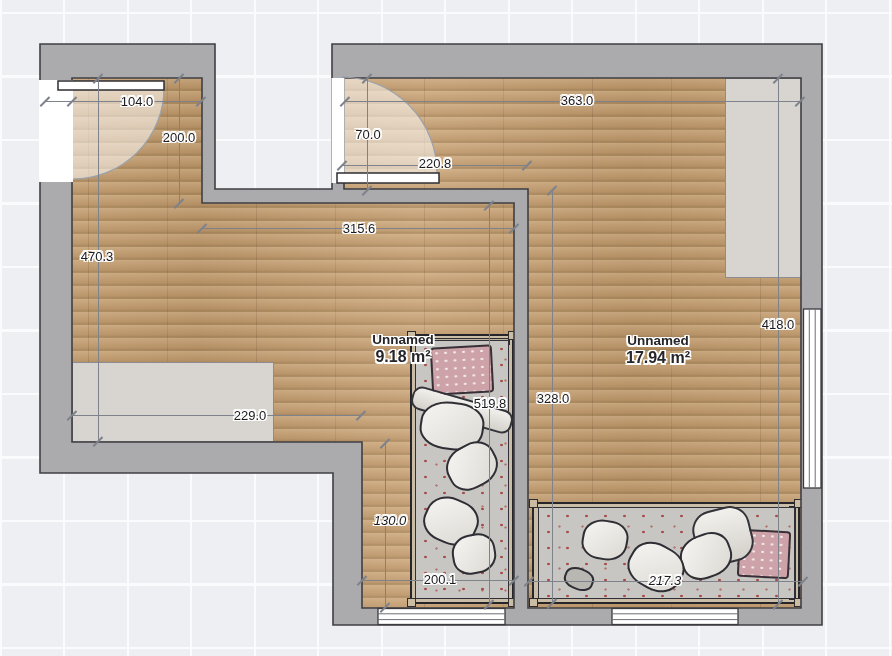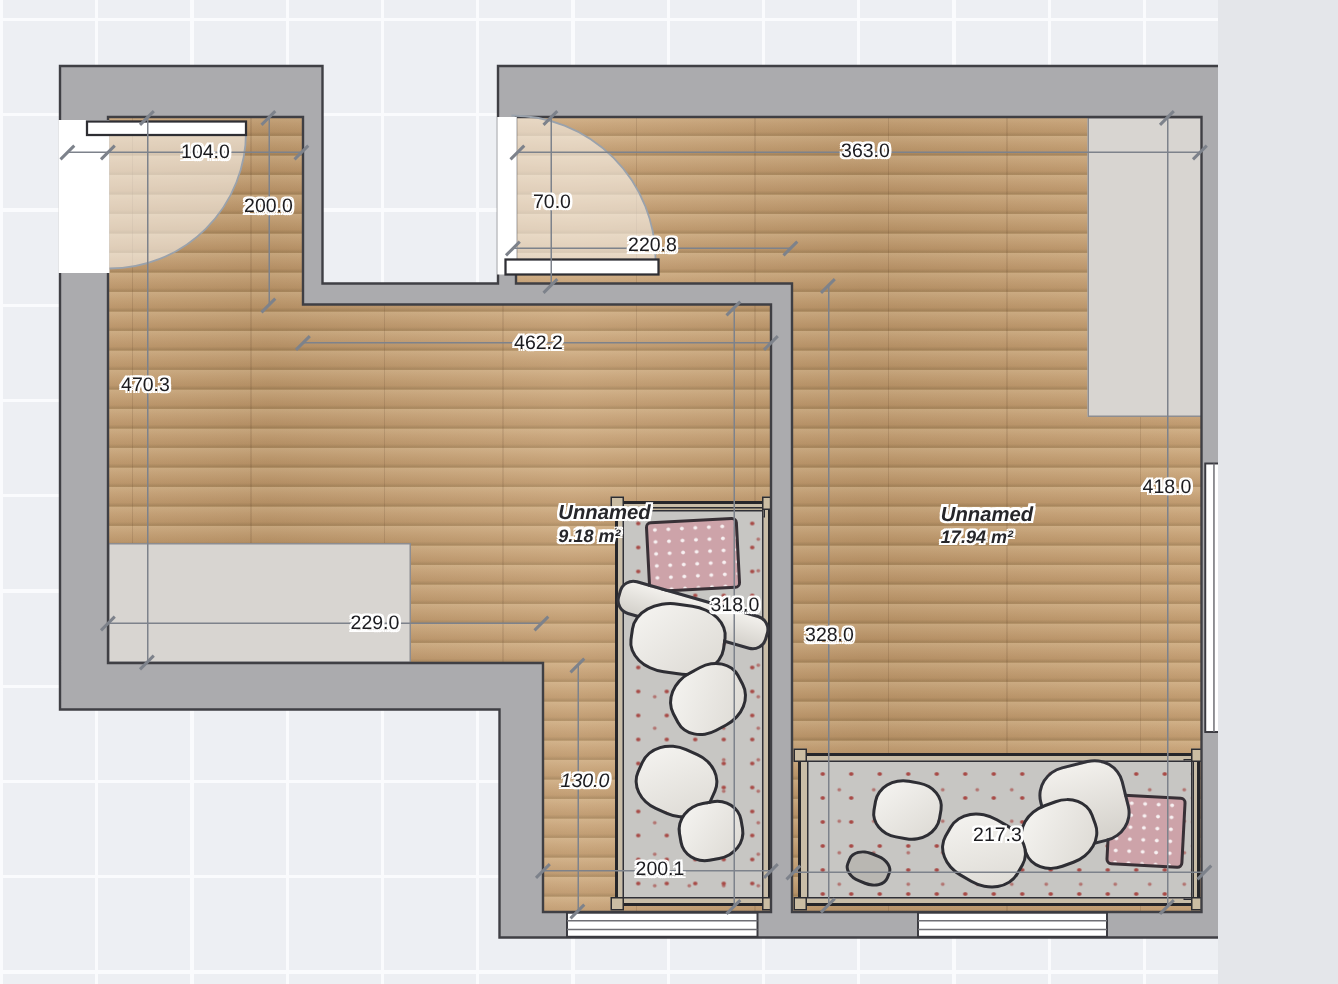--- a/index.html
+++ b/index.html
@@ -1,17 +1,17 @@
 <!DOCTYPE html>
 <html><head>
 <meta charset="utf-8">
 <style>
   html,body{margin:0;padding:0;background:#e4e6ea;}
   .canvas{
-    position:relative;width:812px;height:656px;overflow:hidden;
+    position:relative;width:892px;height:656px;overflow:hidden;
     font-family:"Liberation Sans",sans-serif;
     background-color:#edeff3;
     background-image:
       repeating-linear-gradient(90deg,#fafbfd 0 2px,transparent 2px 63.5px),
       repeating-linear-gradient(180deg,#fafbfd 0 2px,transparent 2px 63.5px);
     background-position:0 0,0 12px;
   }
   .floor{
     position:absolute;inset:0;z-index:1;
     background-color:#c4a076;
@@ -48,26 +48,25 @@
   
   #dim-layer{position:absolute;inset:0;z-index:50;}
   .dim-line{position:absolute;background:#7d828b;}
   .tick{position:absolute;width:1.5px;height:13px;background:#7d828b;transform:rotate(45deg);}
   .dim-label{
     position:absolute;transform:translate(-50%,-50%);
     font-size:13px;color:#1c1c20;white-space:nowrap;z-index:51;
     text-shadow:-1.5px -1.5px 0 #fff,1.5px -1.5px 0 #fff,-1.5px 1.5px 0 #fff,1.5px 1.5px 0 #fff,0 -1.5px 0 #fff,0 1.5px 0 #fff,-1.5px 0 0 #fff,1.5px 0 0 #fff;
   }
   .room-label{
-    position:absolute;transform:translate(-50%,-50%);text-align:left;z-index:55;color:#26262a;
+    position:absolute;transform:translate(-50%,-50%);text-align:center;z-index:55;color:#26262a;
     text-shadow:-1.5px -1.5px 0 #fff,1.5px -1.5px 0 #fff,-1.5px 1.5px 0 #fff,1.5px 1.5px 0 #fff,0 -1.5px 0 #fff,0 1.5px 0 #fff,-1.5px 0 0 #fff,1.5px 0 0 #fff;
-    font-style:italic;
   }
   .room-label .rn{font-weight:bold;font-size:13.5px;}
-  .room-label .ra{font-weight:bold;font-size:12px;margin-top:1px;}
+  .room-label .ra{font-weight:bold;font-size:16px;margin-top:1px;}
   #room-label-1{left:403px;top:349px;}
   #room-label-2{left:658px;top:350px;}
 </style>
 </head>
 <body>
 
 <div class="canvas">
 
   <div class="floor" id="floor-room1"></div>
   <div class="floor" id="floor-room2"></div>
@@ -157,49 +156,49 @@
       <span class="tick" style="left: 366.25px; top: 183.5px;"></span>
       <div class="dim-line" style="left: 367px; top: 78px; width: 1px; height: 112px;"></div>
       <span class="dim-label" style="left: 368px; top: 134px;">70.0</span>
       <span class="tick" style="left: 341.25px; top: 158.5px;"></span>
       <span class="tick" style="left: 526.25px; top: 158.5px;"></span>
       <div class="dim-line" style="left: 342px; top: 165px; width: 185px; height: 1px;"></div>
       <span class="dim-label" style="left: 435px; top: 163px;">220.8</span>
       <span class="tick" style="left: 201.25px; top: 221.5px;"></span>
       <span class="tick" style="left: 513.25px; top: 221.5px;"></span>
       <div class="dim-line" style="left: 202px; top: 228px; width: 312px; height: 1px;"></div>
-      <span class="dim-label" style="left: 359px; top: 228px;">462.2</span>
+      <span class="dim-label" style="left: 359px; top: 228px;">315.6</span>
       <span class="tick" style="left: 71.25px; top: 408.5px;"></span>
       <span class="tick" style="left: 360.25px; top: 408.5px;"></span>
       <div class="dim-line" style="left: 72px; top: 415px; width: 289px; height: 1px;"></div>
       <span class="dim-label" style="left: 250px; top: 415px;">229.0</span>
       <span class="tick" style="left: 488.25px; top: 198.5px;"></span>
       <span class="tick" style="left: 488.25px; top: 597.5px;"></span>
       <div class="dim-line" style="left: 489px; top: 205px; width: 1px; height: 399px;"></div>
-      <span class="dim-label" style="left: 490px; top: 403px;">318.0</span>
+      <span class="dim-label" style="left: 490px; top: 403px;">519.8</span>
       <span class="tick" style="left: 551.25px; top: 183.5px;"></span>
       <span class="tick" style="left: 551.25px; top: 596.5px;"></span>
       <div class="dim-line" style="left: 552px; top: 190px; width: 1px; height: 413px;"></div>
-      <span class="dim-label" style="left: 553px; top: 398px; margin-top: 25px;">328.0</span>
+      <span class="dim-label" style="left: 553px; top: 398px;">328.0</span>
       <span class="tick" style="left: 777.25px; top: 71.5px;"></span>
       <span class="tick" style="left: 777.25px; top: 597.5px;"></span>
       <div class="dim-line" style="left: 778px; top: 78px; width: 1px; height: 526px;"></div>
       <span class="dim-label" style="left: 778px; top: 324px;">418.0</span>
       <span class="tick" style="left: 384.25px; top: 436.5px;"></span>
       <span class="tick" style="left: 384.25px; top: 600.5px;"></span>
       <div class="dim-line" style="left: 385px; top: 443px; width: 1px; height: 164px;"></div>
       <span class="dim-label" style="left: 390px; top: 520px; font-style: italic;">130.0</span>
       <span class="tick" style="left: 361.25px; top: 573.5px;"></span>
       <span class="tick" style="left: 513.25px; top: 573.5px;"></span>
       <div class="dim-line" style="left: 362px; top: 580px; width: 152px; height: 1px;"></div>
       <span class="dim-label" style="left: 440px; top: 579px;">200.1</span>
       <span class="tick" style="left: 528.25px; top: 574.5px;"></span>
       <span class="tick" style="left: 802.25px; top: 574.5px;"></span>
       <div class="dim-line" style="left: 529px; top: 581px; width: 274px; height: 1px;"></div>
-      <span class="dim-label" style="left: 665px; top: 556px;">217.3</span>
+      <span class="dim-label" style="left: 665px; top: 580px; font-style: italic;">217.3</span>
     </div>
 
   <div class="room-label" id="room-label-1">
     <div class="rn">Unnamed</div>
     <div class="ra">9.18 m²</div>
   </div>
   <div class="room-label" id="room-label-2">
     <div class="rn">Unnamed</div>
     <div class="ra">17.94 m²</div>
   </div>

